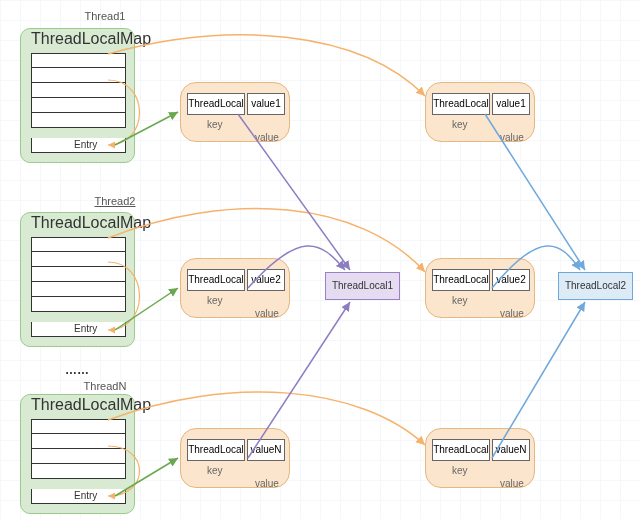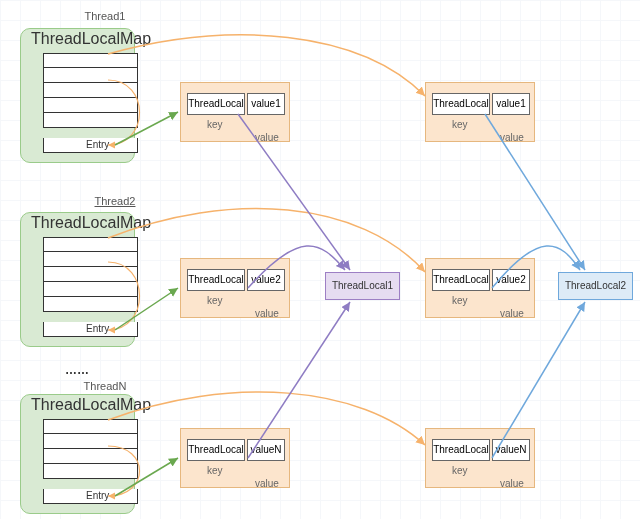--- a/index.html
+++ b/index.html
@@ -41,38 +41,37 @@
     color: #333;
   }
   .rowline {
     position: absolute;
     left: 10px;
     width: 95px;
     height: 15px;
     border: 1px solid #333;
     border-top: none;
     background: #fff;
-    margin-left: 12px;
   }
   .rowline.first { border-top: 1px solid #333; }
   .entry-label {
     position: absolute;
     font-size: 10px;
     left: 42px;
     color: #333;
     top: 1px;
   }
 
   .entry-box {
     position: absolute;
     width: 110px;
     height: 60px;
     background: #fce5cd;
     border: 1px solid #e6b77e;
-    border-radius: 0;
+    border-radius: 16px;
   }
   .cell {
     position: absolute;
     background: #fff;
     border: 1px solid #666;
     font-size: 10px;
     text-align: center;
     line-height: 20px;
     height: 22px;
   }

